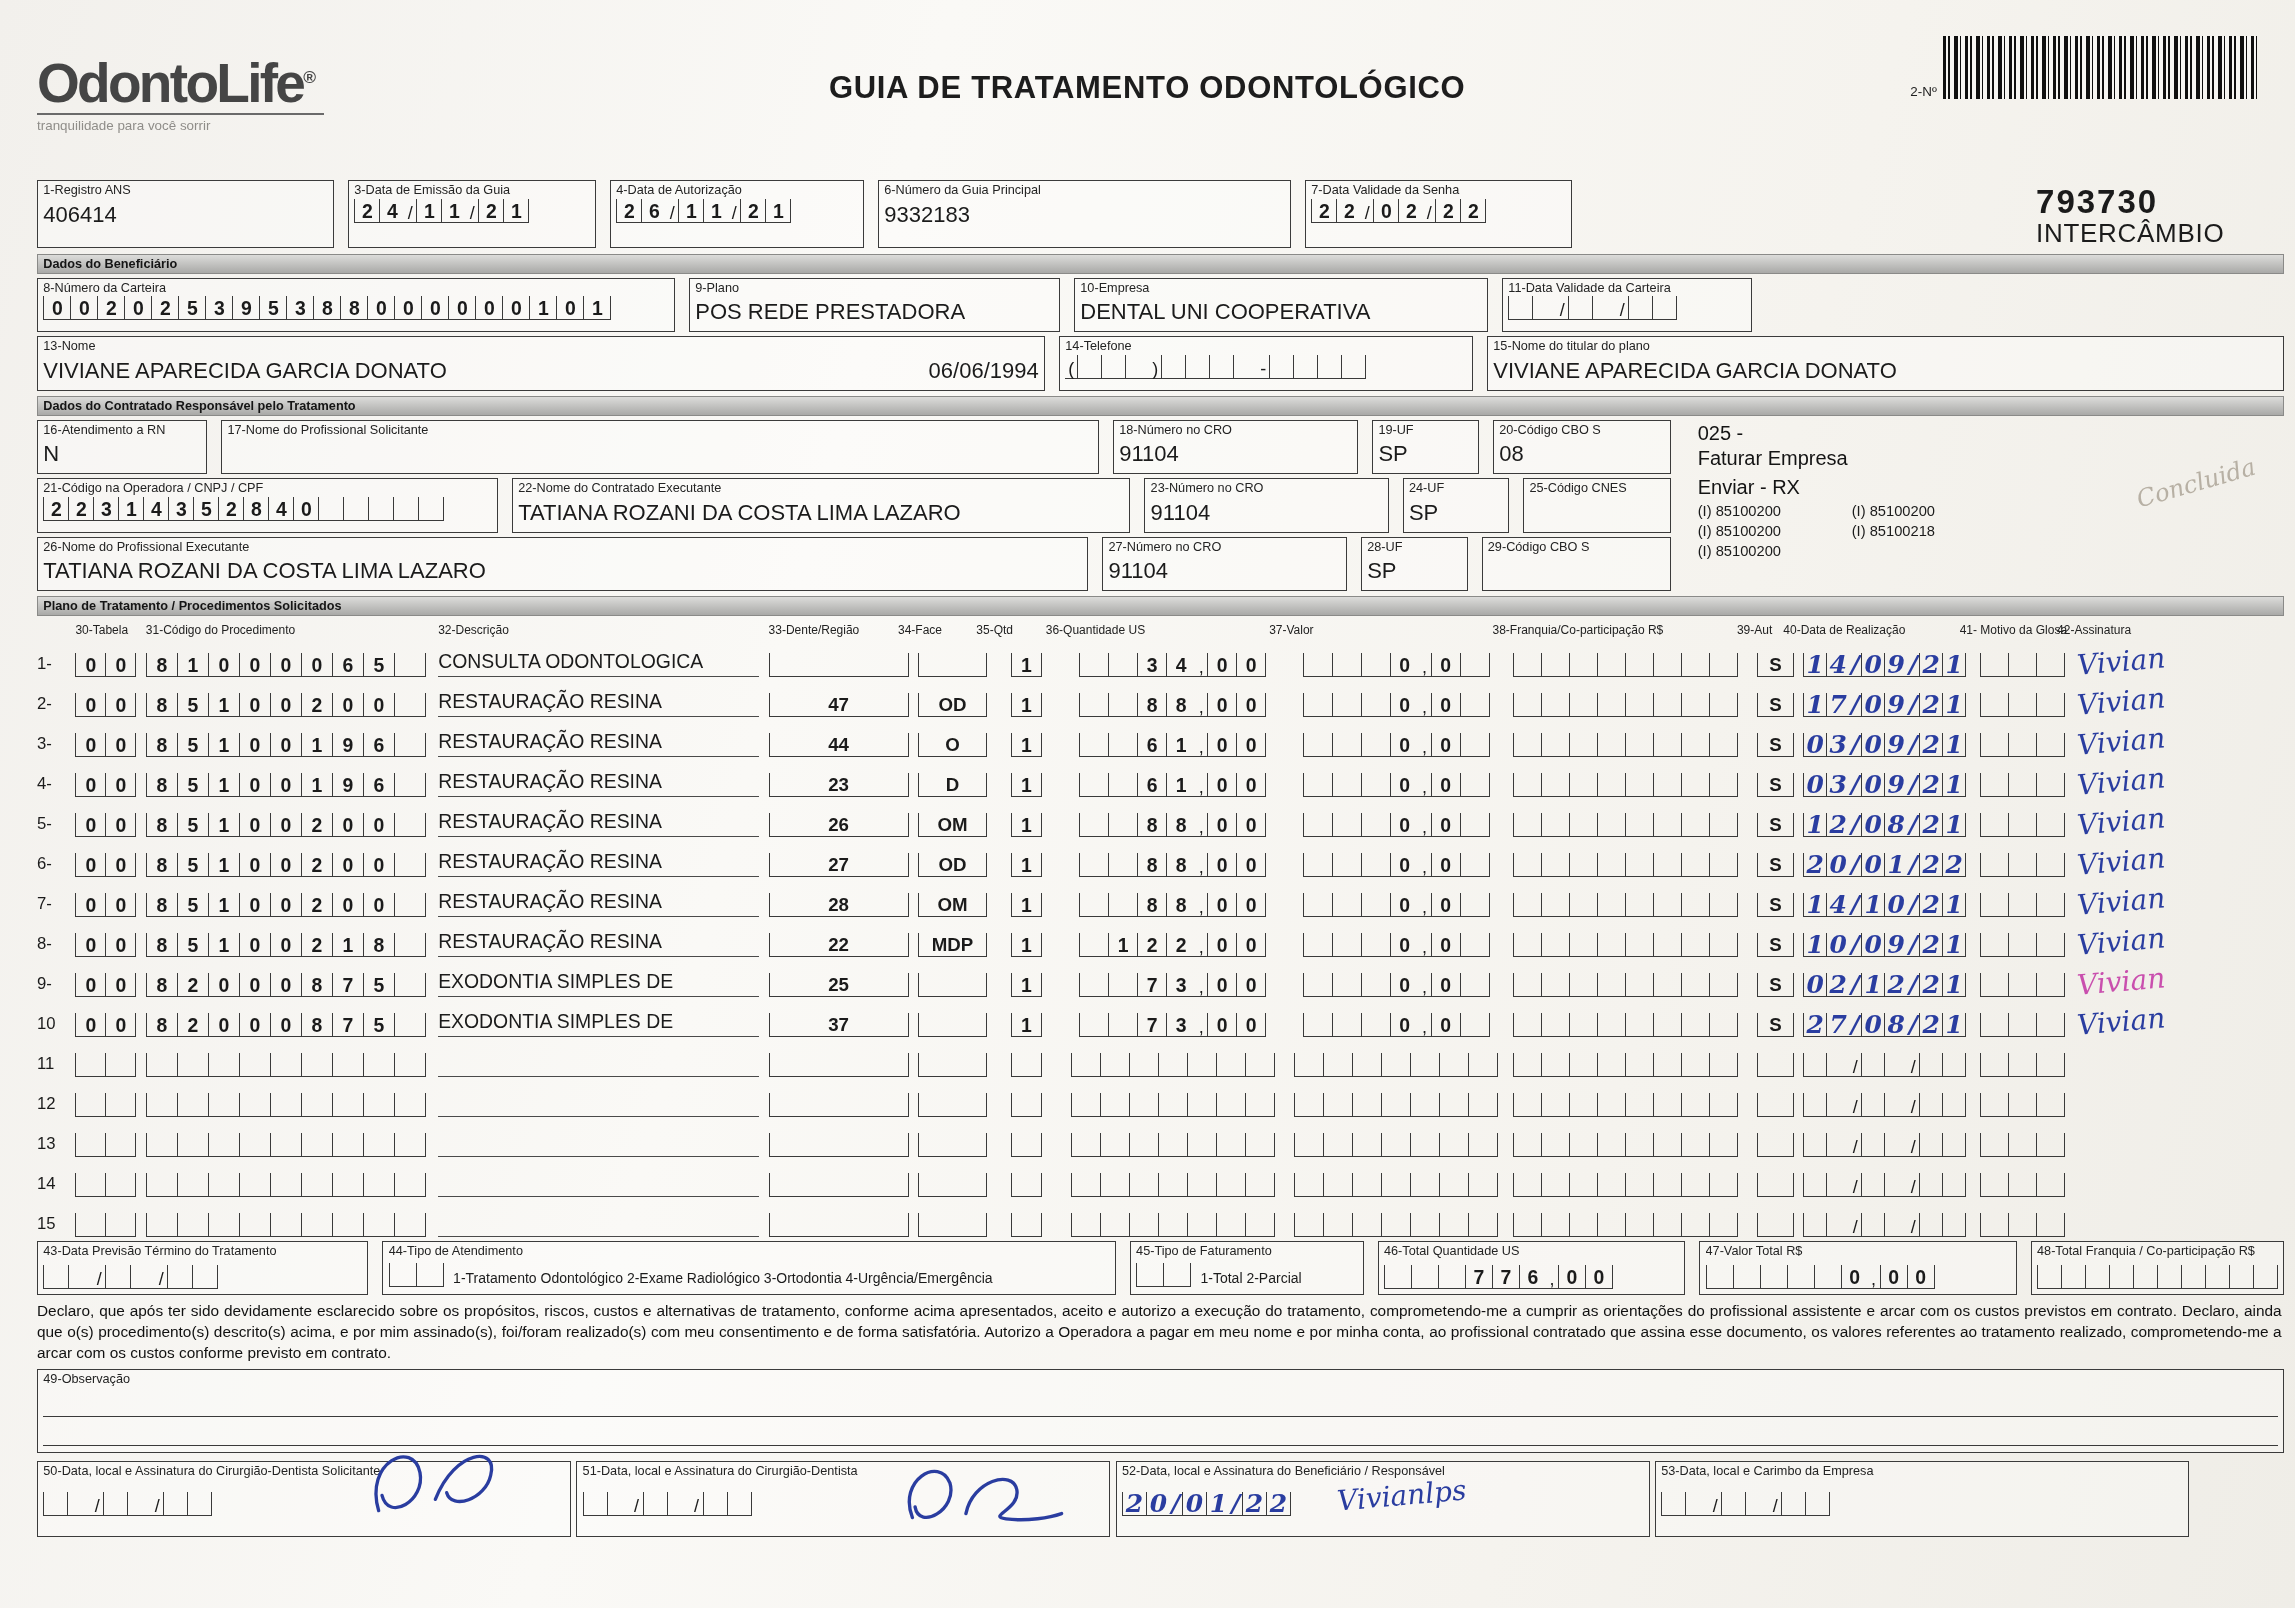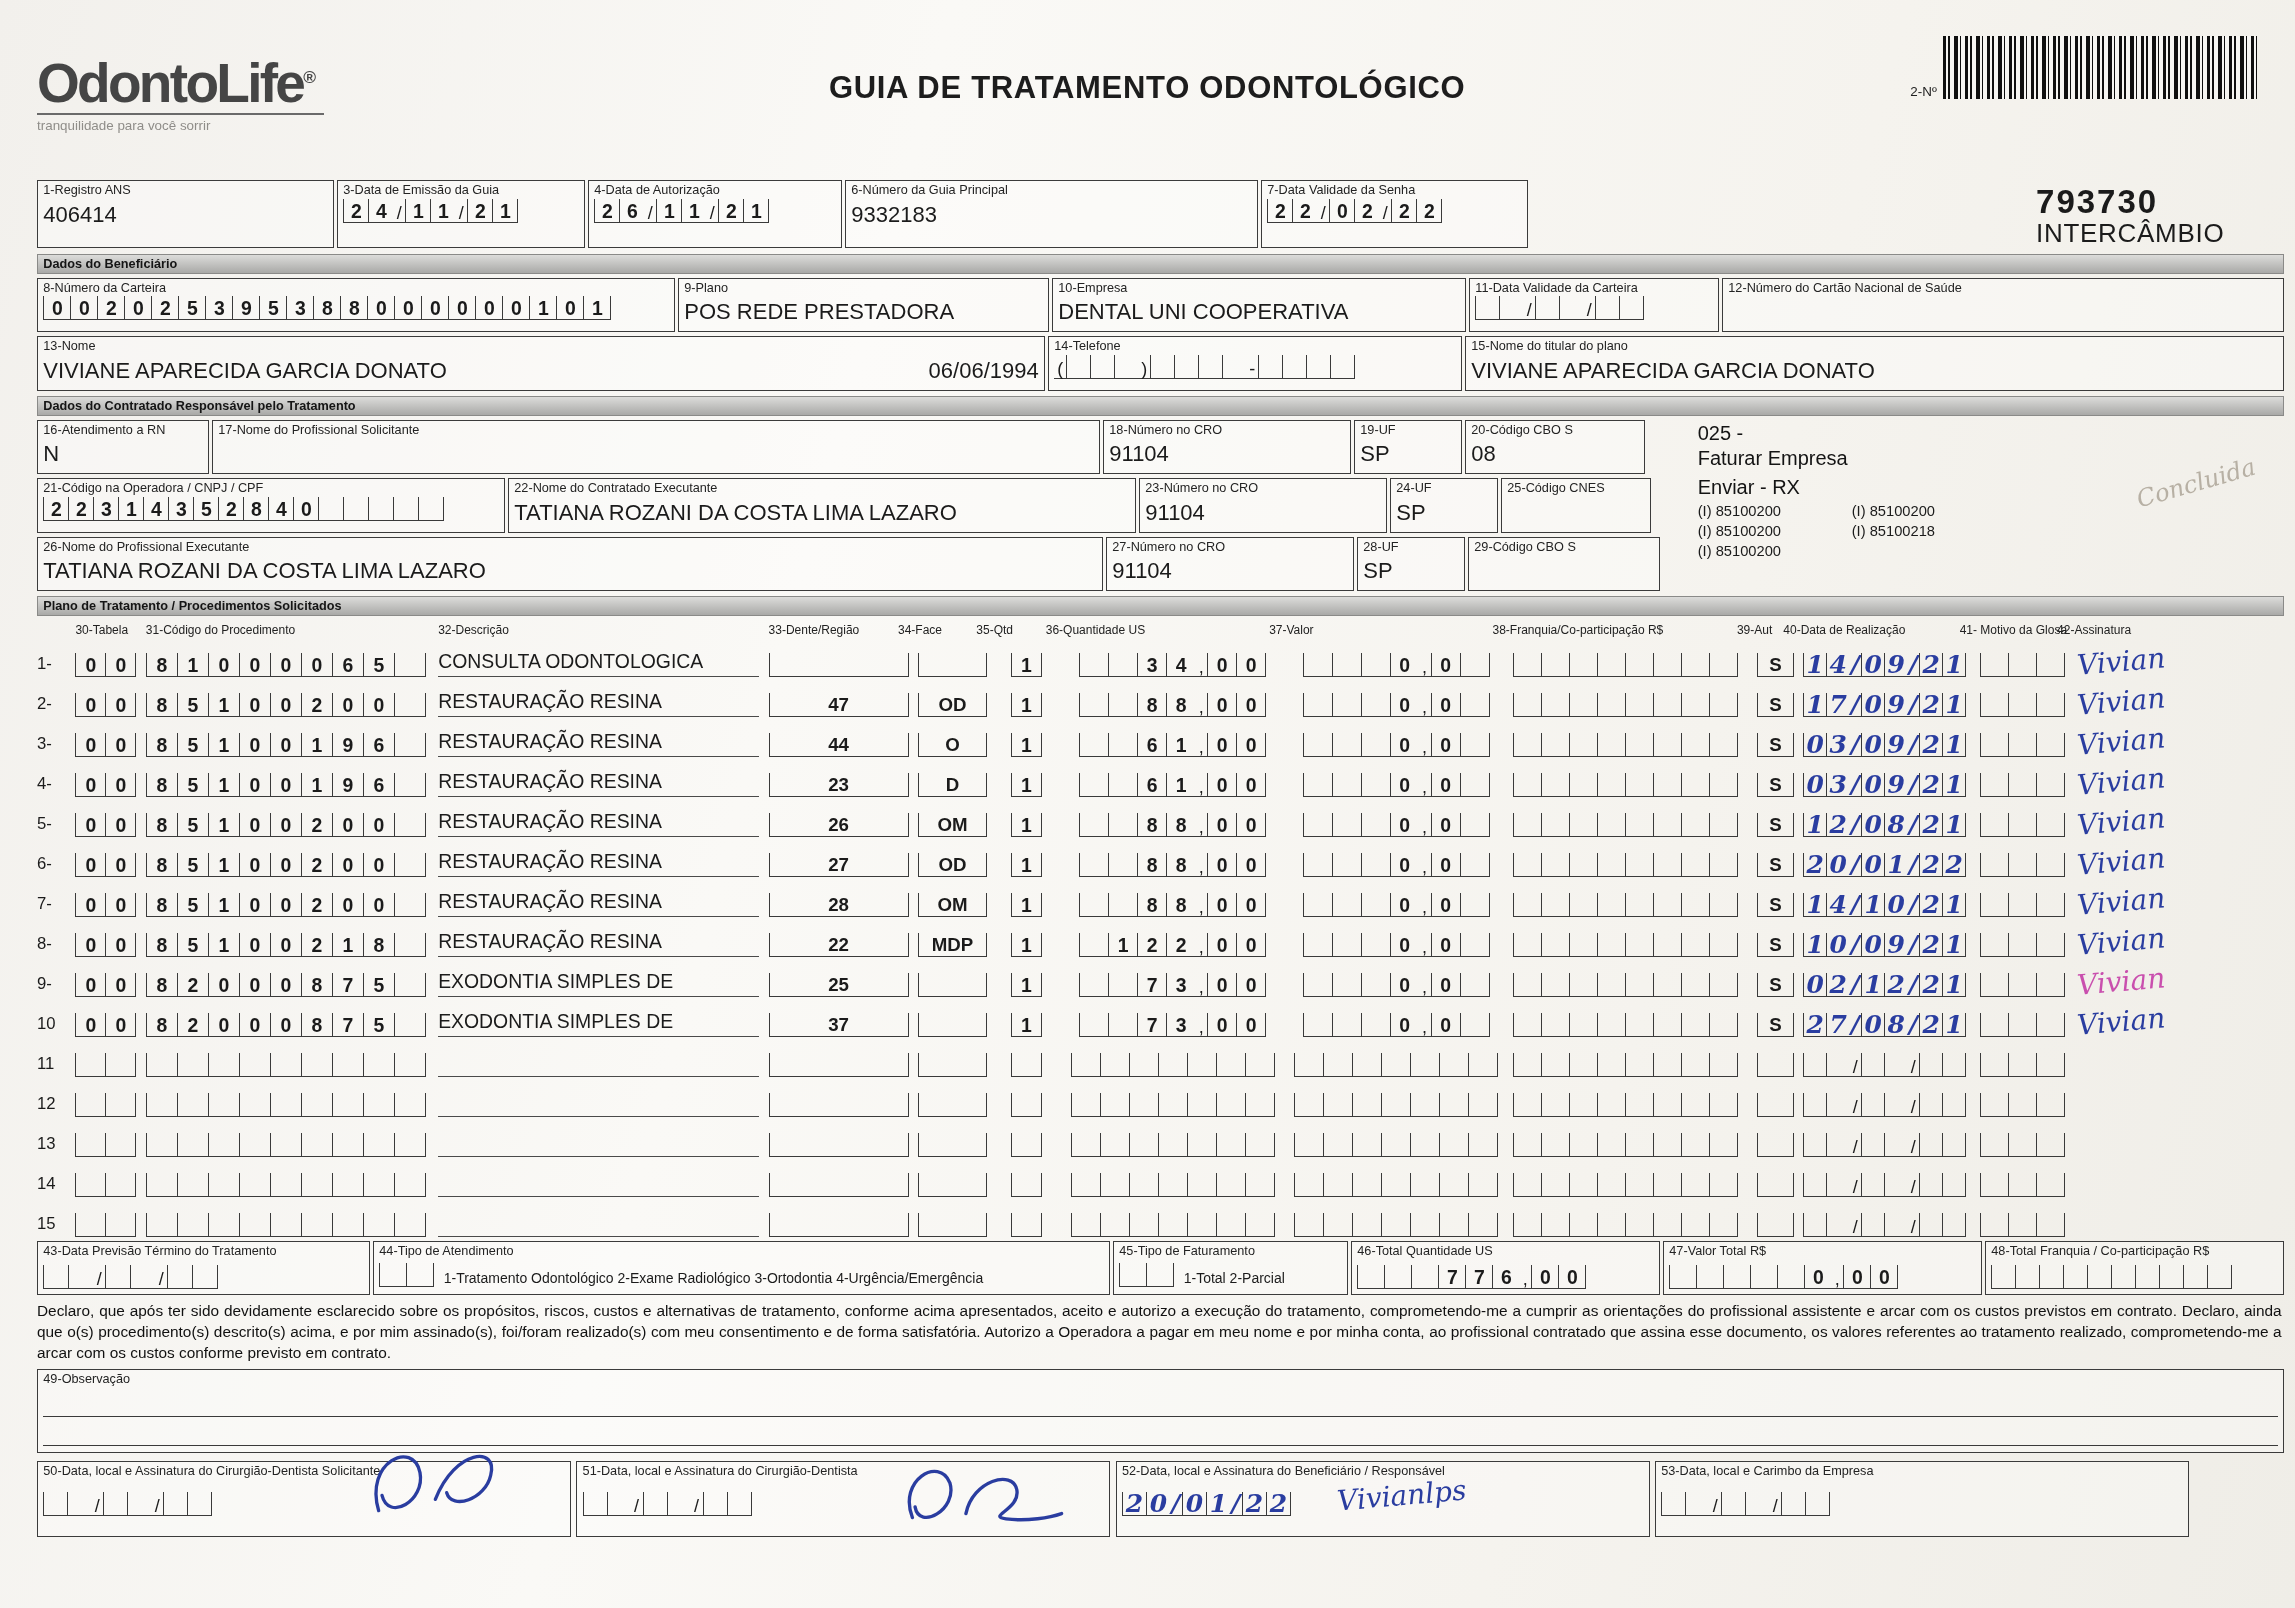--- a/index.html
+++ b/index.html
@@ -2,21 +2,21 @@
 <html style="font-size:10.7px"><head>
 <meta charset="utf-8">
 <style>
   *{box-sizing:border-box;margin:0;padding:0;}
   html,body{width:2295px;height:1609px;}
   body{background:#d8d5cf;font-family:"Liberation Sans",sans-serif;}
   .page{position:relative;width:2295px;height:1609px;overflow:hidden;color:#1b1b1b;
         background:linear-gradient(105deg,#f2f0ec 0%,#faf9f6 35%,#f5f3ee 70%,#efede7 100%);
         padding:9.4px 10.7px 0 37px;}
   
-  .frow{display:flex;gap:3px;margin-top:4px;align-items:stretch;}
+  .frow{display:flex;gap:14px;margin-top:4px;align-items:stretch;}
   .fieldbox{border:1.3px solid #3b3b3b;padding:2px 5.3px 4px;background:rgba(255,255,255,0.35);position:relative;}
   .flabel{font-size:12.7px;line-height:15.4px;color:#232323;white-space:nowrap;overflow:hidden;}
   .fvalue{font-size:22px;line-height:31px;white-space:nowrap;}
   .fvalue.split{display:flex;justify-content:space-between;}
   .section-bar{margin-top:5.3px;height:20px;background:linear-gradient(180deg,#dcdcda,#a9a9a7);
                border:0.7px solid #8a8a88;font-size:12.7px;font-weight:bold;line-height:18.7px;padding:0 5.3px;color:#151515;}
   
   .comb{display:inline-flex;align-items:flex-end;--cw:27px;}
   .comb-cell{width:var(--cw);height:24px;border-left:1.3px solid #3a3a3a;border-bottom:1.3px solid #3a3a3a;
              text-align:center;font-size:19.4px;line-height:24px;font-weight:bold;overflow:visible;}
@@ -194,24 +194,20 @@
           <span class="comb-cell">&nbsp;</span>
           <span class="comb-cell">&nbsp;</span>
           <span class="comb-sep">/</span>
           <span class="comb-cell">&nbsp;</span>
           <span class="comb-cell">&nbsp;</span>
           <span class="comb-sep">/</span>
           <span class="comb-cell">&nbsp;</span>
           <span class="comb-cell">&nbsp;</span>
         </div>
     </div>
-    <div class="fieldbox" style="flex:1">
-      <div class="flabel">12-Número do Cartão Nacional de Saúde</div>
-      <div class="fvalue"></div>
-    </div>
   </div>
   <div class="frow">
     <div class="fieldbox" style="width:1008px">
       <div class="flabel">13-Nome</div>
       <div class="fvalue split">
         <span>VIVIANE APARECIDA GARCIA DONATO</span>
         <span>06/06/1994</span>
       </div>
     </div>
     <div class="fieldbox" style="width:414px">

